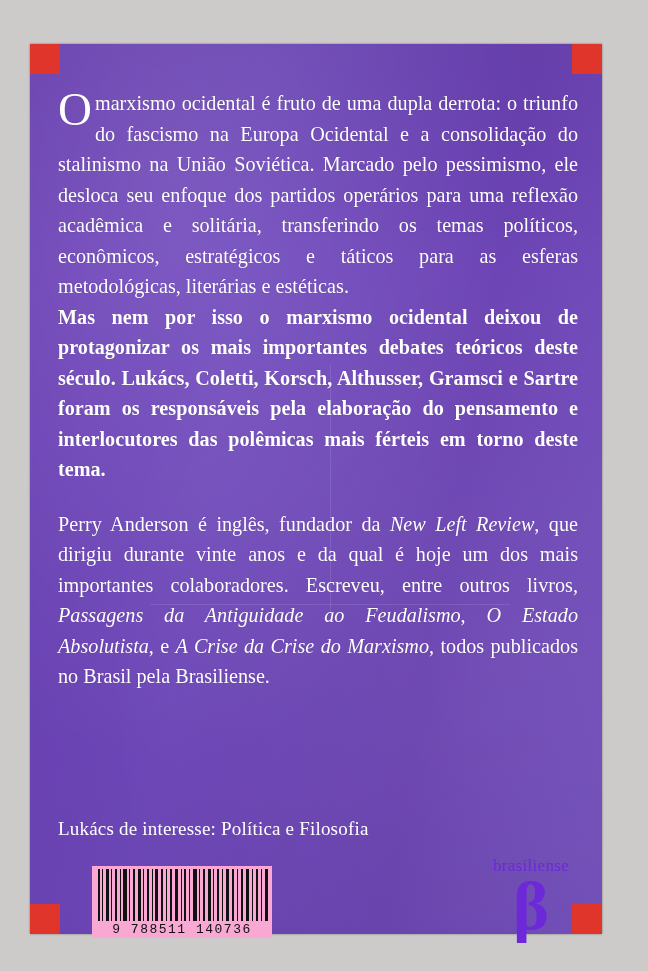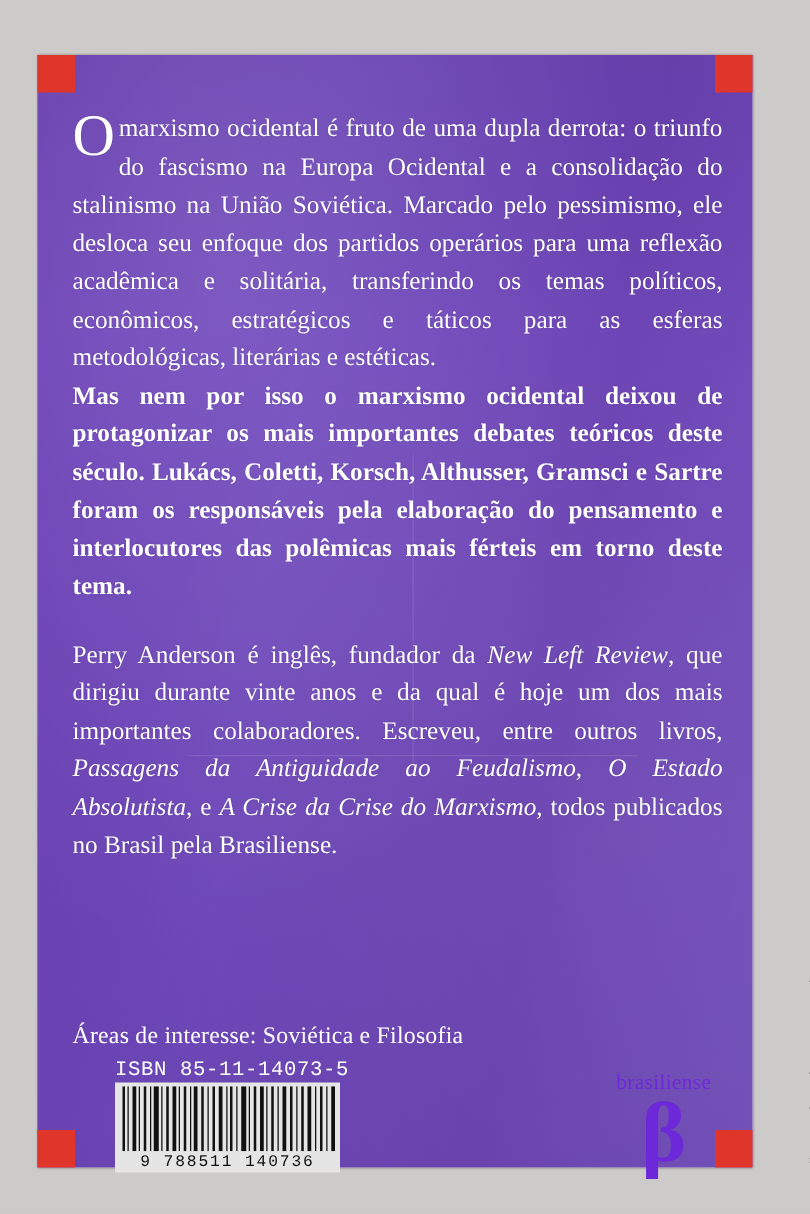--- a/index.html
+++ b/index.html
@@ -106,21 +106,21 @@
     letter-spacing: .5px;
   }
 
   
   .barcode-wrap {
     position: absolute;
     left: 92px;
     top: 866px;
     width: 180px;
     height: 72px;
-    background: #e5e5e5;
+    background: #f9a8d4;
     padding: 3px 4px 0 4px;
     box-sizing: border-box;
   }
   .bars {
     height: 52px;
     width: 100%;
     position: relative;
     overflow: hidden;
   }
   .bars i {
@@ -206,23 +206,22 @@
     <p>Mas nem por isso o marxismo ocidental deixou de protagonizar os mais importantes debates teóricos deste século. Lukács, Coletti, Korsch, Althusser, Gramsci e Sartre foram os responsáveis pela elaboração do pensamento e interlocutores das polêmicas mais férteis em torno deste tema.</p>
 
 
     <div class="gap"></div>
 
     <p>
       <span>Perry Anderson é inglês, fundador da </span><span class="ital">New Left Review</span><span>, que dirigiu durante vinte anos e da qual é hoje um dos mais importantes colaboradores. Escreveu, entre outros livros, </span><span class="ital">Passagens da Antiguidade ao Feudalismo</span><span>, </span><span class="ital">O Estado Absolutista</span><span>, e </span><span class="ital">A Crise da Crise do Marxismo</span><span>, todos publicados no Brasil pela Brasiliense.</span>
     </p>
   </div>
 
-  <div class="areas">Áreas de interesse: Soviética e Filosofia</div>
-
-  <div class="isbn-text">ISBN 85-11-14073-5</div>
+  <div class="areas">Lukács de interesse: Política e Filosofia</div>
+
 
   <div class="barcode-wrap">
     <div class="bars">
       <i style="left:2px;width:2px"></i>
         <i style="left:6px;width:1px"></i>
       <i style="left:10px;width:3px"></i>
         <i style="left:15px;width:1px"></i>
       <i style="left:19px;width:2px"></i>
         <i style="left:24px;width:1px"></i>
       <i style="left:27px;width:4px"></i>

